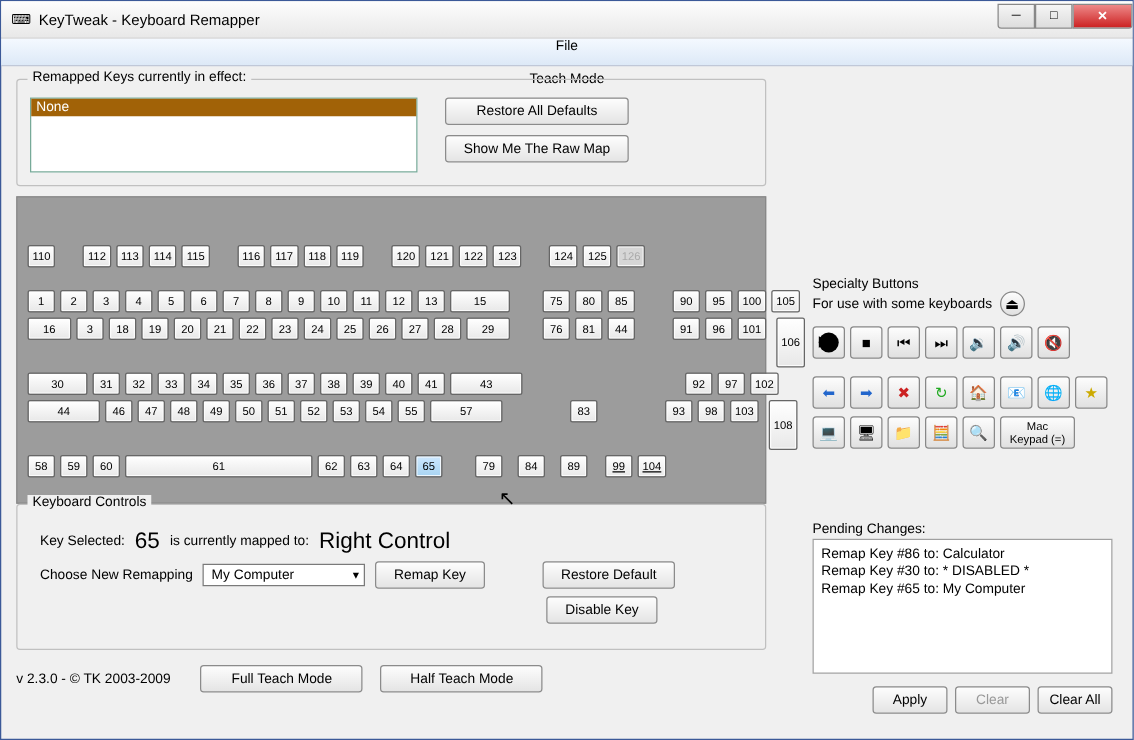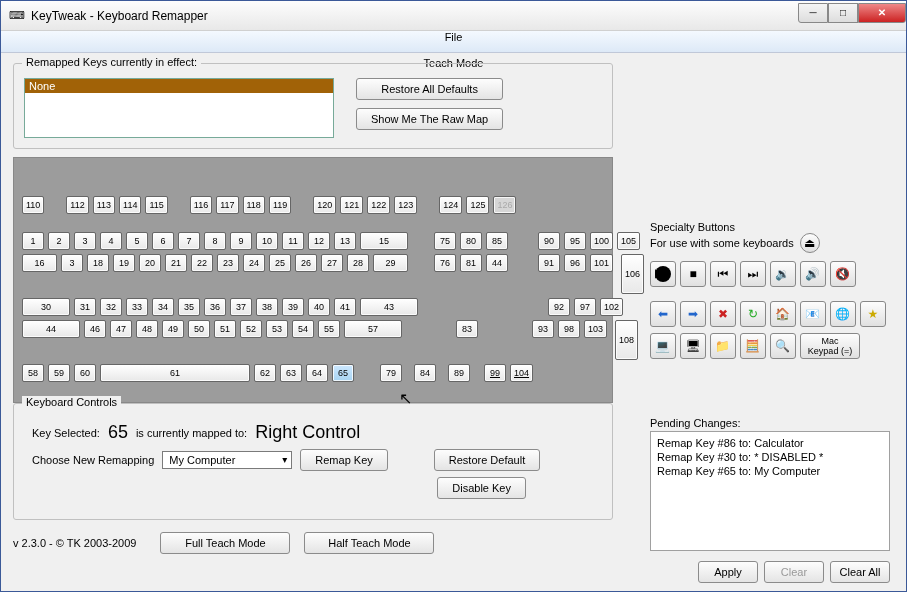--- a/index.html
+++ b/index.html
@@ -36,21 +36,21 @@
 .sp-icons { display:flex; gap:4px; margin-top:4px; flex-wrap:wrap; }
 .sp-icon { width:26px; height:26px; border:1px solid #888; border-radius:3px; background:linear-gradient(to bottom,#fdfdfd,#e0e0e0); display:flex; align-items:center; justify-content:center; font-size:12px; }
 .circle-btn { width:16px; height:16px; border-radius:50%; background:#333; display:inline-block; }
 .kb-controls { width: 600px; }
 .kb-controls-inner { padding: 4px 8px; }
 .kb-line { display:flex; align-items:center; gap:8px; margin:6px 0; font-size:11px; }
 .kb-line .big { font-size:18px; font-weight:normal; }
 .dropdown { border:1px solid #7a7a7a; background:#fff; padding:2px 20px 2px 6px; font-size:11px; width:130px; position:relative; }
 .dropdown::after { content:"▾"; position:absolute; right:4px; top:2px; font-size:10px; }
 .pending { position:absolute; right:16px; top:364px; width: 240px; }
-.pending-box { border:1px solid #a0a0a0; background:#fff; height:120px; padding:4px 6px; font-size:11px; line-height:14px; }
+.pending-box { border:1px solid #a0a0a0; background:#fff; height:108px; padding:4px 6px; font-size:11px; line-height:14px; }
 .pending-btns { display:flex; gap:6px; margin-top:10px; justify-content:flex-end; }
 .pending-btns .btn { min-width:60px; padding:4px 8px; }
 .btn.disabled { color:#999; }
 .footer { display:flex; align-items:center; gap:14px; margin-top:12px; }
 .footer .ver { font-size:11px; margin-right:10px; }
 .cursor { position:absolute; left:398px; top:336px; font-size:16px; pointer-events:none; }
 .kb-grid { display:flex; gap:12px; }
 .main-keys { flex:0 0 auto;margin-top:28px; }
 </style>
 </head>

